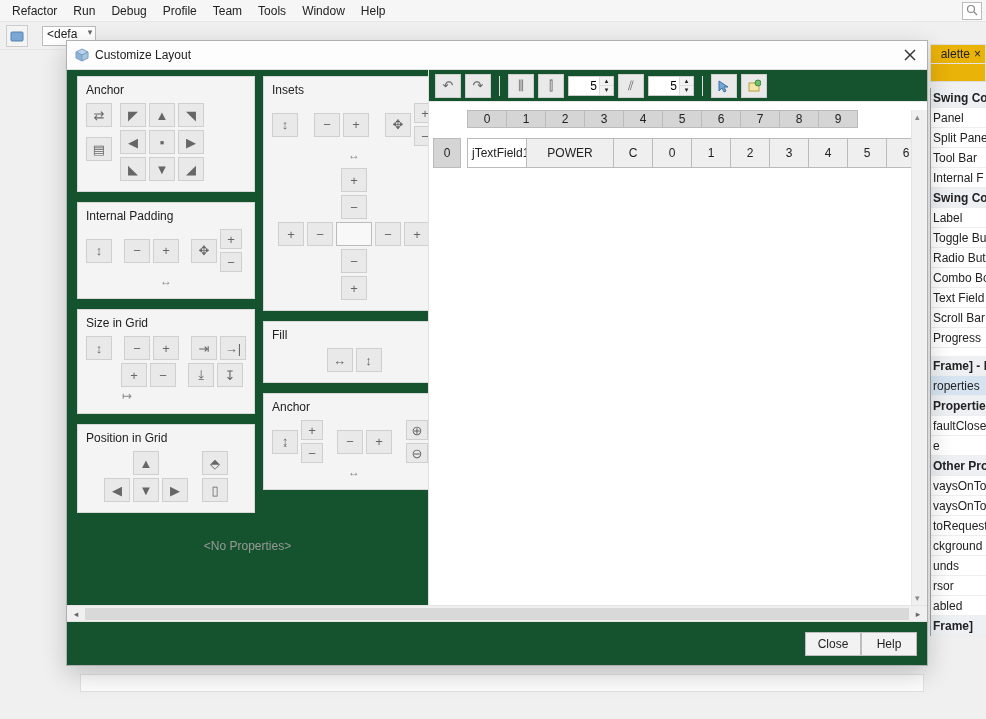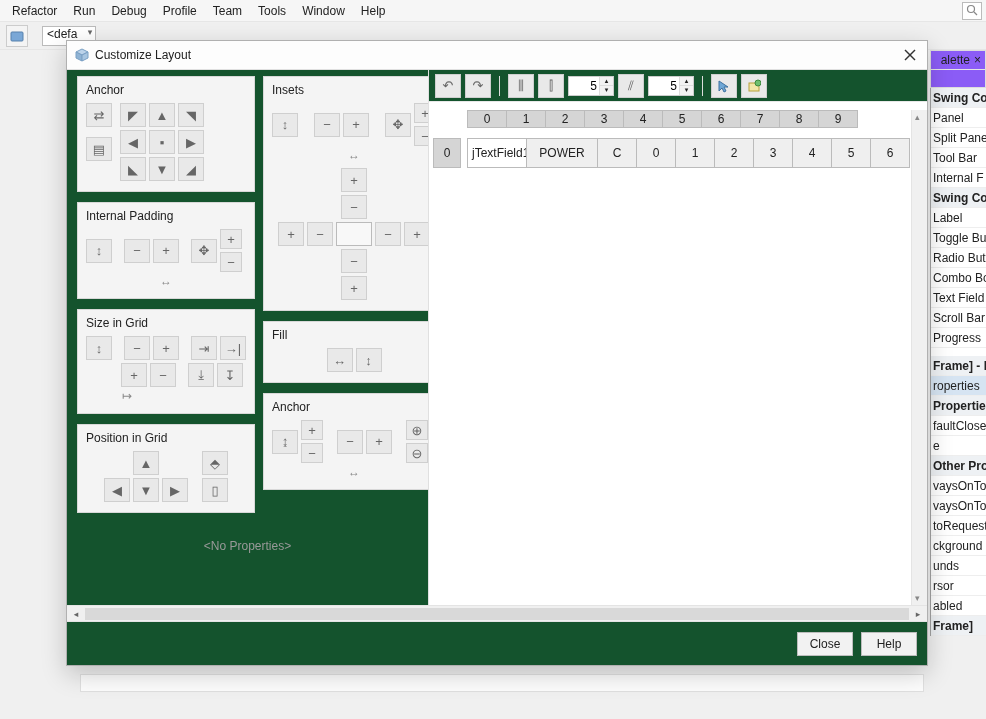--- a/index.html
+++ b/index.html
@@ -59,38 +59,38 @@
 
 .grid-design { flex: 1; position: relative; overflow: hidden; background: #fff; }
 .col-headers { display: flex; margin-left: 38px; margin-top: 8px; }
 .col-h { width: 40px; height: 18px; background: #d5d5d5; border: 1px solid #bbb; margin-right: -1px; display: flex; align-items: center; justify-content: center; }
 .row-area { display: flex; margin-left: 4px; margin-top: 10px; }
 .row-h { width: 28px; height: 30px; background: #d5d5d5; border: 1px solid #bbb; display: flex; align-items: center; justify-content: center; margin-right: 6px; }
 .cells { display: flex; }
 .cell { height: 30px; border: 1px solid #bbb; background: #efefef; margin-right: -1px; display: flex; align-items: center; justify-content: center; }
 .cell.field { background: #fff; padding: 0 4px; justify-content: flex-start; }
 .cell.w60 { width: 60px; }
-.cell.w72 { width: 72px; }
+.cell.w72 { width: 88px; }
 .cell.w40 { width: 40px; }
 
 .grid-design .vscroll { position: absolute; right: 0; top: 8px; bottom: 0; width: 16px; background: #f0f0f0; border-left: 1px solid #e4e4e4; }
 .vscroll::before { content: "▴"; position: absolute; top: 2px; left: 3px; font-size: 9px; color: #888; }
 .vscroll::after { content: "▾"; position: absolute; bottom: 2px; left: 3px; font-size: 9px; color: #888; }
 
 
 .dialog-hscroll { height: 16px; background: #f0f0f0; border-top: 1px solid #e4e4e4; display: flex; align-items: center; padding: 0 2px; }
 .dialog-hscroll .track { flex: 1; height: 12px; background: #d9d9d9; margin: 0 2px; }
 .dialog-hscroll .arr { width: 14px; text-align: center; font-size: 9px; color: #666; }
 
-.dialog-footer { height: 44px; border-top: 1px solid #e4e4e4; display: flex; align-items: center; justify-content: flex-end; padding: 0 10px; gap: 8px; }
+.dialog-footer { height: 44px; border-top: 1px solid #e4e4e4; display: flex; align-items: center; justify-content: flex-end; padding: 0 10px; }
 .btn { min-width: 56px; height: 24px; background: #f2f2f2; border: 1px solid #bdbdbd; padding: 0 10px; display: inline-flex; align-items: center; justify-content: center; cursor: pointer; }
 
 
 .palette-strip { position: absolute; right: 0; top: 88px; width: 56px; background: #fff; border-left: 1px solid #a3a3a3; font-size: 11px; }
-.palette-top { position: absolute; right: 0; top: 50px; width: 56px; height: 38px; background: #8b5cf6; border: 1px solid #ddd; font-size: 11px; }
+.palette-top { position: absolute; right: 0; top: 44px; width: 56px; height: 38px; background: #eab308; border: 1px solid #ddd; font-size: 11px; }
 .pal-tab { height: 20px; display: flex; align-items: center; padding: 0 2px; border-bottom: 1px solid #eee; white-space: nowrap; overflow: hidden; }
 .pal-tab.sec { background: #eef1f4; font-weight: bold; }
 .pal-tab.sel { background: #d6e4f2; }
 .pal-close { display: flex; justify-content: flex-end; padding: 2px 4px; border-bottom: 1px solid #e4e4e4; }
 
 .bg-strip { position: absolute; left: 80px; right: 62px; top: 674px; height: 18px; border: 1px solid #e0e0e0; background: #fdfdfd; }
 
 </style>
 </head>
 <body>

